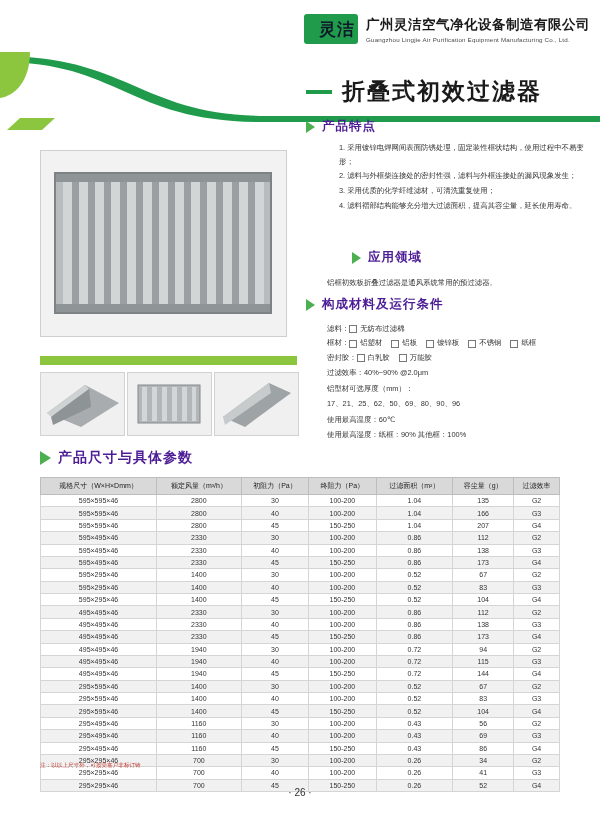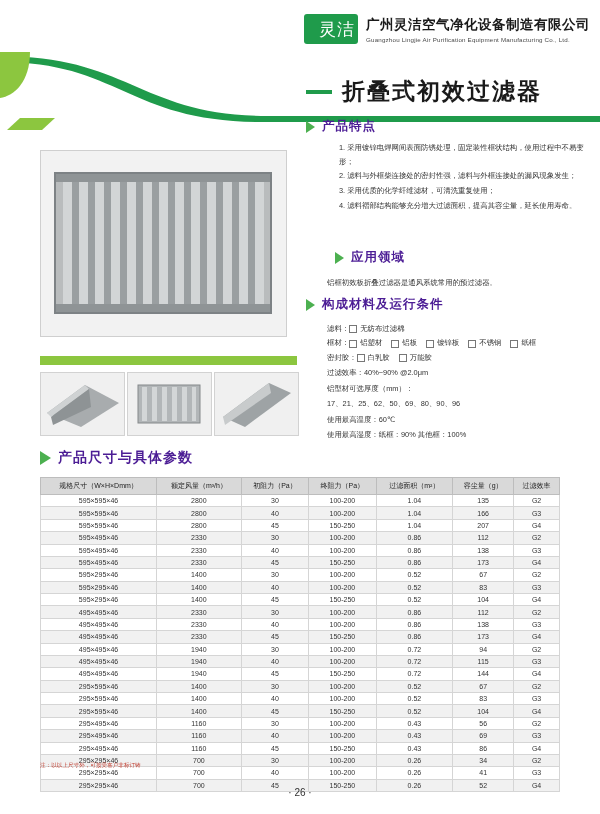--- a/index.html
+++ b/index.html
@@ -10,21 +10,21 @@
   }
   .page{position:relative;width:600px;height:814px;}
 
   
   .header{position:absolute;left:0;top:0;width:600px;height:62px;}
   .logo-wrap{position:absolute;right:10px;top:14px;display:flex;align-items:center;gap:8px;}
   .logo-badge{
     width:54px;height:30px;background:#1f9b4b;border-radius:3px;
     display:flex;align-items:center;justify-content:center;
   }
-  .logo-badge span{color:#ffffff;font-size:17px;font-weight:normal;letter-spacing:1px;
+  .logo-badge span{color:#0f172a;font-size:17px;font-weight:bold;letter-spacing:1px;
     font-family:"DejaVu Sans",sans-serif;margin-left:12px;}
   .company-cn{font-size:13.5px;color:#1a1a1a;font-weight:bold;letter-spacing:.5px;}
   .company-en{font-size:6.2px;color:#4a4a4a;letter-spacing:.2px;margin-top:2px;}
   .company-block{display:flex;flex-direction:column;justify-content:center;}
 
   
   .swoosh{
     position:absolute;left:0;top:52px;width:600px;height:78px;overflow:hidden;pointer-events:none;
   }
 
@@ -124,21 +124,21 @@
     <div class="arrow sm"></div>
     <div class="sec-title">产品特点</div>
   </div>
   <ul class="feat-list">
     <li>1. 采用镀锌电焊网间表面防锈处理，固定装性框状结构，使用过程中不易变形；</li>
     <li>2. 滤料与外框柴连接处的密封性强，滤料与外框连接处的漏风现象发生；</li>
     <li>3. 采用优质的化学纤维滤材，可清洗重复使用；</li>
     <li>4. 滤料褶部结构能够充分增大过滤面积，提高其容尘量，延长使用寿命。</li>
   </ul>
 
-  <div class="sec-head" style="left:303px;top:249px;padding-left:32px;">
+  <div class="sec-head" style="left:320px;top:249px;padding-left:32px;">
     <div class="arrow sm"></div>
     <div class="sec-title">应用领域</div>
   </div>
   <div class="apply-text">铝框初效板折叠过滤器是通风系统常用的预过滤器。</div>
 
   <div class="sec-head" style="left:306px;top:296px;">
     <div class="arrow sm"></div>
     <div class="sec-title">构成材料及运行条件</div>
   </div>
   <div class="mat-block">

